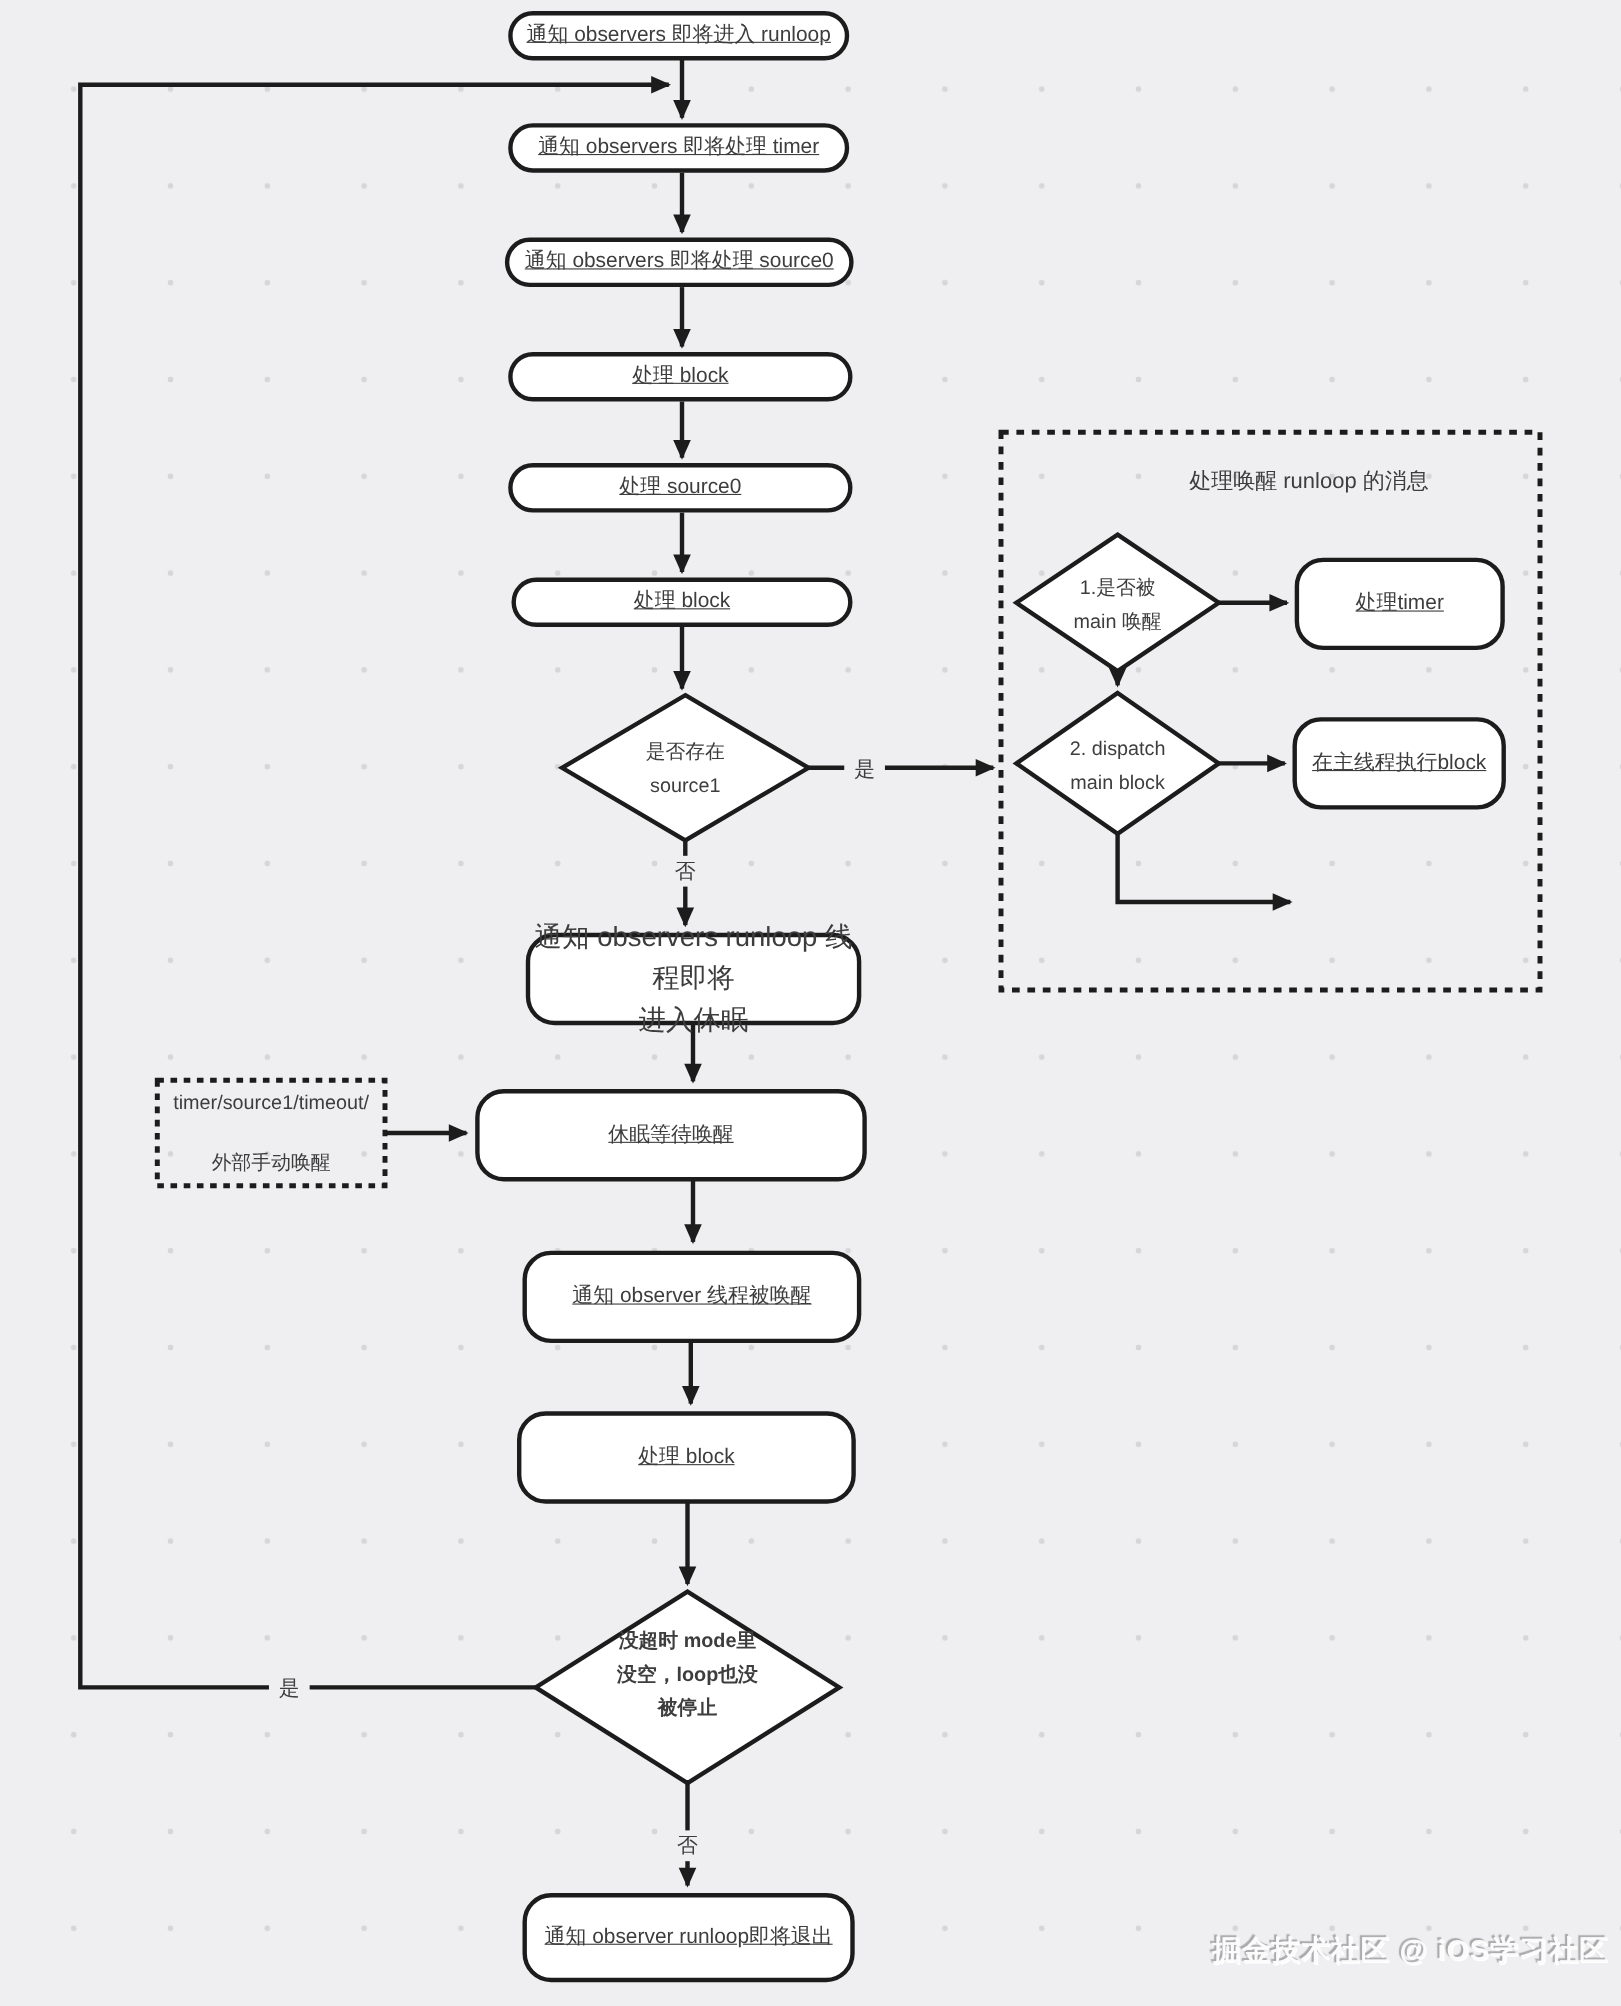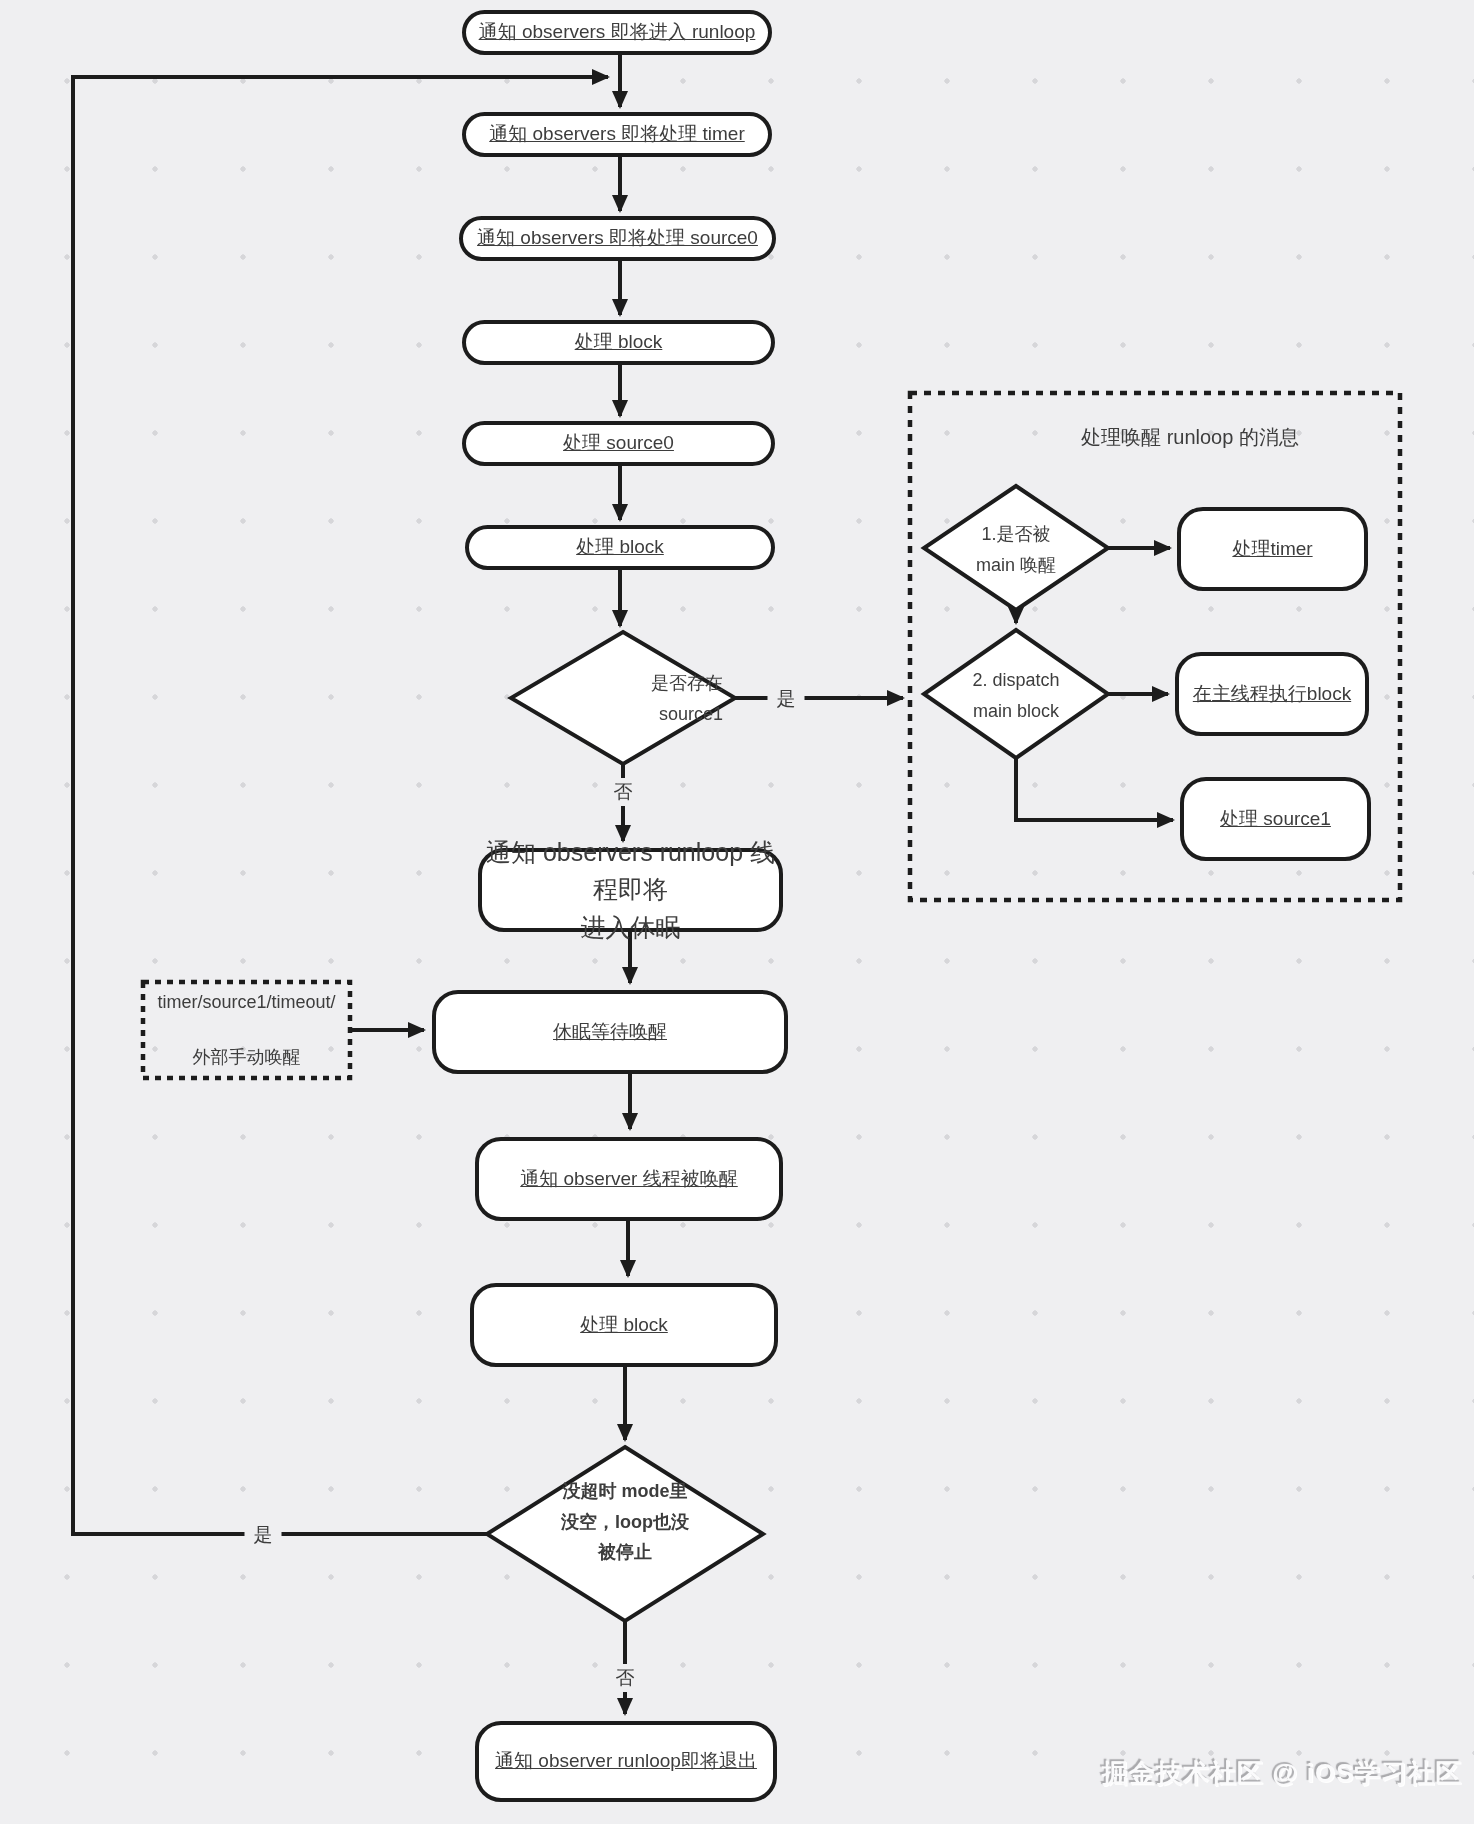--- a/index.html
+++ b/index.html
@@ -107,21 +107,21 @@
   </div>
 
   <div class="node stadium" style="left:462px;top:421px;width:313px;height:45px;">
     <span class="inline">处理 source0</span>
   </div>
 
   <div class="node stadium" style="left:465px;top:525px;width:310px;height:45px;">
     <span class="inline">处理 block</span>
   </div>
 
-  <div class="diamond-label" style="left:523px;top:668px;width:200px;text-align:right;">
+  <div class="diamond-label" style="left:523px;top:668px;width:200px;">
     <span>是否存在</span>
     <span>source1</span>
   </div>
 
   <div class="node rounded" style="left:478px;top:848px;width:305px;height:84px;font-size:25px;">
     <div>
       <span>通知 observers runloop 线程即将</span>
       <span>进入休眠</span>
     </div>
   </div>
@@ -168,23 +168,20 @@
 
   <div class="diamond-label" style="left:931px;top:665px;width:170px;">
     <span>2. dispatch</span>
     <span>main block</span>
   </div>
 
   <div class="node rounded" style="left:1175px;top:652px;width:194px;height:84px;">
     <span class="inline">在主线程执行block</span>
   </div>
 
-  <div class="node rounded" style="left:1180px;top:777px;width:191px;height:84px;">
-    <span class="inline">处理 source1</span>
-  </div>
 
   <div class="edge-label" style="left:786px;top:699px;">是</div>
   <div class="edge-label" style="left:623px;top:792px;">否</div>
   <div class="edge-label" style="left:263px;top:1535px;">是</div>
   <div class="edge-label" style="left:625px;top:1678px;">否</div>
 
   <div class="watermark" style="left:1102px;top:1756px;">掘金技术社区 @ iOS学习社区</div>
 
 </div>
 

